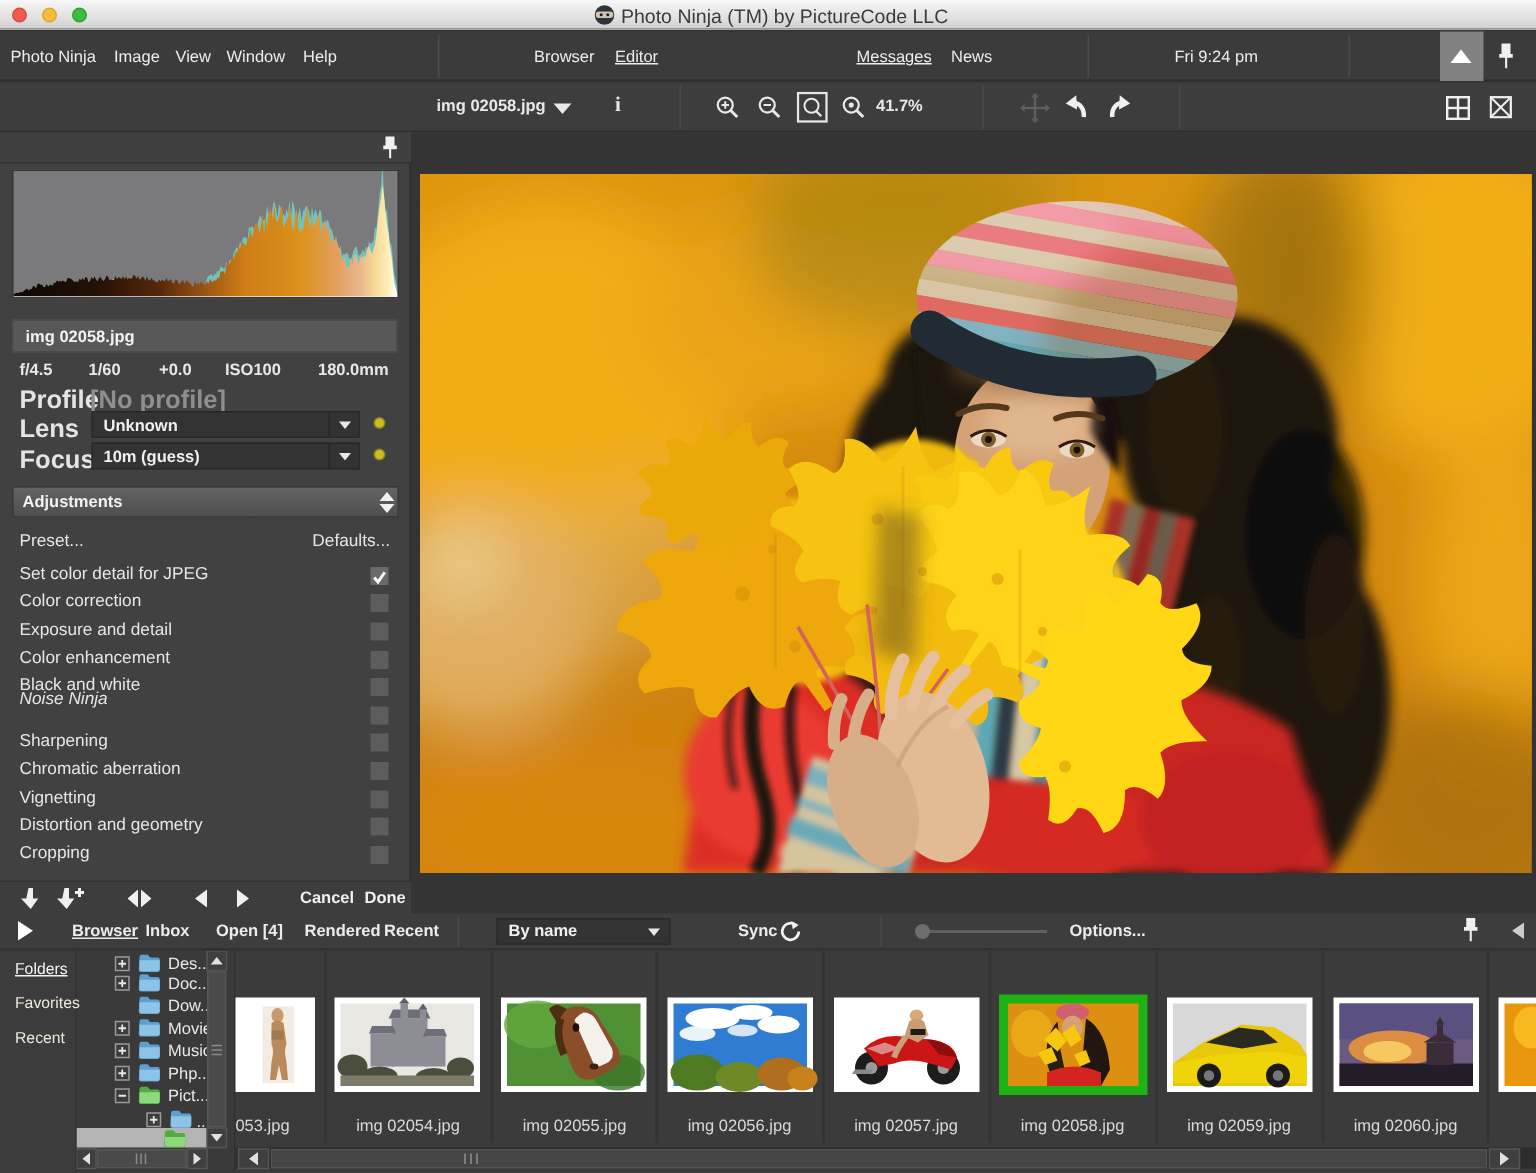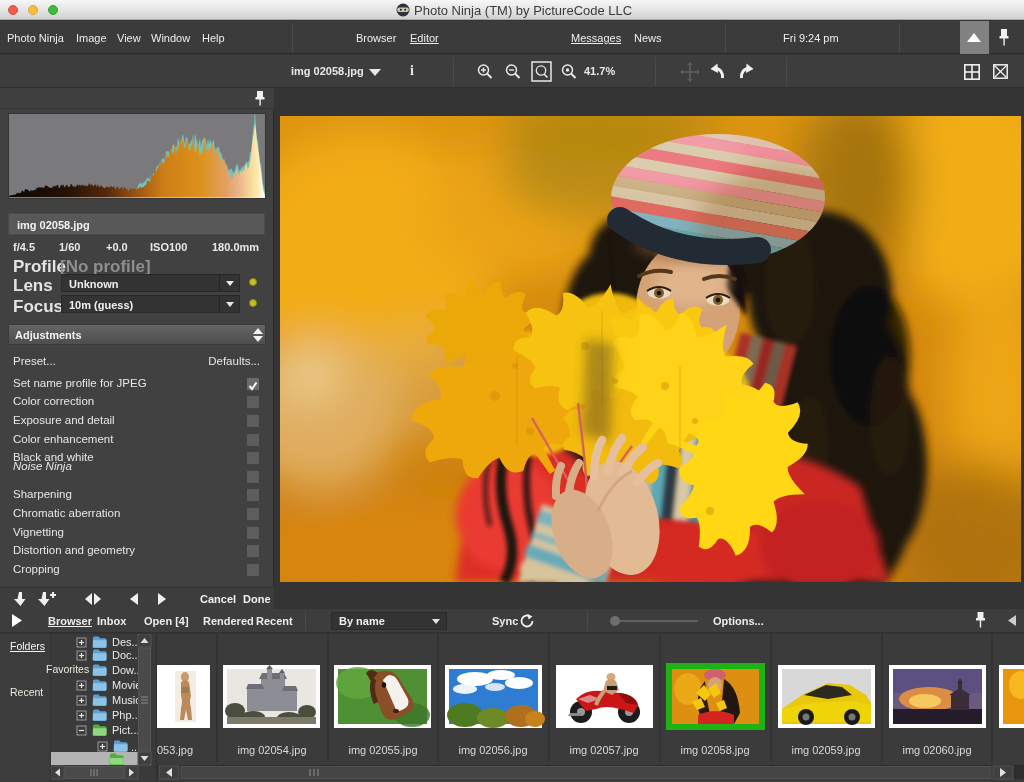--- a/index.html
+++ b/index.html
@@ -222,21 +222,21 @@
     <div class="ydot" style="left:249px; top:211px;"></div>
     <div id="adjhdr">
       <span>Adjustments</span>
       <svg class="abs" style="left:243px; top:3px;" width="12" height="14" viewBox="0 0 12 14">
         <path d="M6 0 L11 6 H1 Z" fill="#f0f0f0"></path>
         <path d="M6 14 L11 8 H1 Z" fill="#f0f0f0"></path>
       </svg>
     </div>
     <span class="row-label" style="top:267px;">Preset...</span>
     <span class="row-label" style="left:auto; right:13px; top:267px;">Defaults...</span>
-    <span class="row-label" style="top:289px;">Set name profile for JPEG</span>
+    <span class="row-label" style="top:289px;">Set color detail for JPEG</span>
     <div class="cb" style="top:290px; background:#6a6a6a;">
       <svg width="12" height="12" viewBox="0 0 12 12">
           <path d="M2.5 6 L5 9 L9.5 2.5" fill="none" stroke="#fafafa" stroke-width="2"></path>
         </svg>
     </div>
     <span class="row-label" style="top:307px;">Color correction</span>
       <div class="cb" style="top:308px;"></div>
     <span class="row-label" style="top:326px;">Exposure and detail</span>
       <div class="cb" style="top:327px;"></div>
     <span class="row-label" style="top:345px;">Color enhancement</span>
@@ -525,21 +525,21 @@
       <path d="M3.5 1 h6 v6 h-6 z M2 7 h9 v2.5 h-9 z M5.8 9.5 h1.4 v7 h-1.4 z" fill="#f0f0f0"></path>
     </svg>
     <svg class="abs" style="left:1008px; top:6px;" width="8" height="11" viewBox="0 0 8 11">
       <path d="M8 0 v11 L0 5.5 z" fill="#cccccc"></path>
     </svg>
   </div>
 
   <div id="browser">
     <div id="sidebar-col">
       <span class="side-item" style="top:6px; text-decoration:underline; color:#f5f5f5;">Folders</span>
-      <span class="side-item" style="top:29px;margin-left:36px;">Favorites</span>
+      <span class="side-item" style="top:29px;">Favorites</span>
       <span class="side-item" style="top:52px;">Recent</span>
     </div>
     <div id="treepanel">
       <svg width="107" height="148" viewBox="0 0 107 148">
         <defs>
           <g id="bfold">
             <path d="M0 2 a1.5 1.5 0 0 1 1.5 -1.5 h4 l1.5 1.8 h5 a1.5 1.5 0 0 1 1.5 1.5 v6.7 a1.5 1.5 0 0 1 -1.5 1.5 h-11 a1.5 1.5 0 0 1 -1.5 -1.5 z" fill="#5c9fd2"></path>
             <path d="M0 4.2 h13.5 v5.8 a1.5 1.5 0 0 1 -1.5 1.5 h-10.5 a1.5 1.5 0 0 1 -1.5 -1.5 z" fill="#8ec3e8"></path>
           </g>
           <g id="gfold">

